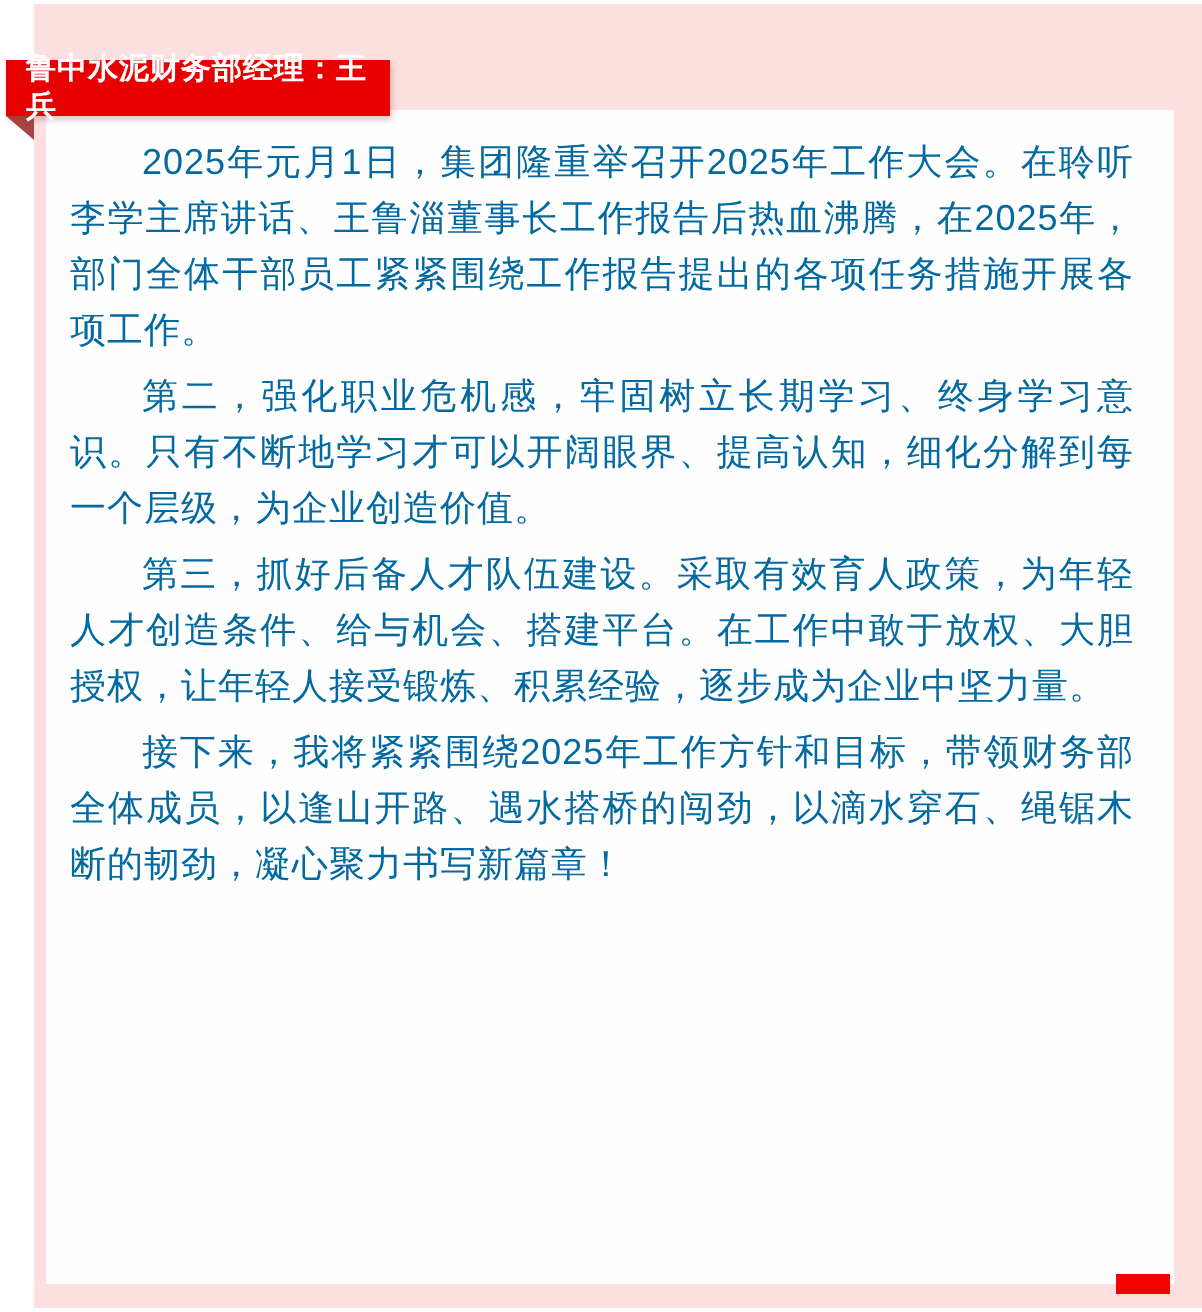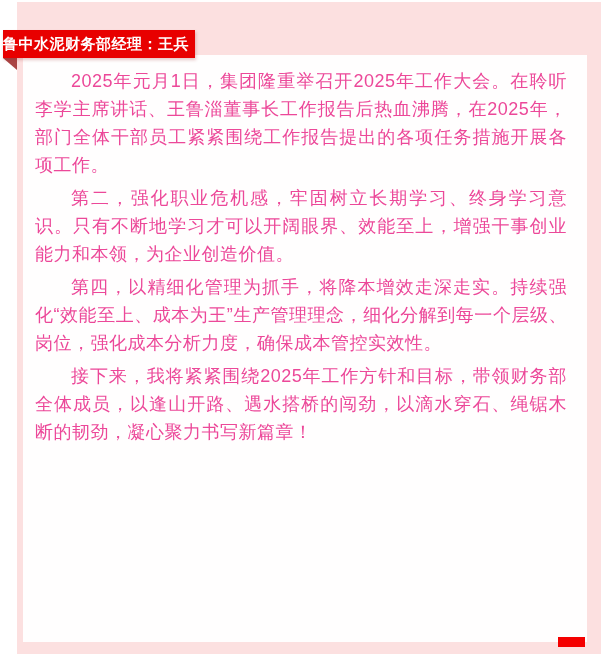--- a/index.html
+++ b/index.html
@@ -6,29 +6,29 @@
   body{font-family:"Liberation Sans","DejaVu Sans",sans-serif;background:#ffffff;}
   .page{position:relative;width:601px;height:656px;background:#ffffff;overflow:hidden;}
   .pink-panel{position:absolute;left:17px;top:2px;right:0;bottom:2px;background:#fce0e0;}
   .content-card{position:absolute;left:23px;top:55px;width:564px;height:587px;background:#fffefe;}
   .article-body{box-sizing:border-box;padding:12px 20px 6px 12px;}
   .article-body p{
     margin:0 0 5px 0;
     font-size:18px;
     line-height:28px;
     letter-spacing:0.5px;
-    color:#ec4899;
+    color:#0369a1;
     text-align:justify;
     text-indent:2em;
   }
   .ribbon{
     position:absolute;left:3px;top:30px;height:28px;width:192px;
     background:#e80000;color:#ffffff;
     display:flex;align-items:center;
-    box-sizing:border-box;padding-left:0;
+    box-sizing:border-box;padding-left:10px;
     font-size:15px;font-weight:bold;letter-spacing:0.5px;
     box-shadow:1px 2px 3px rgba(150,30,30,0.25);
     z-index:3;
   }
   .ribbon-fold{
     position:absolute;left:3px;top:58px;width:14px;height:12px;
     background:#aa4444;
     clip-path:polygon(0 0,100% 0,100% 100%);
     z-index:2;
   }
@@ -44,20 +44,20 @@
   <div class="pink-panel"></div>
 
   <div class="ribbon">
     <span>鲁中水泥财务部经理：王兵</span>
   </div>
   <div class="ribbon-fold"></div>
 
   <div class="content-card">
     <div class="article-body">
         <p>2025年元月1日，集团隆重举召开2025年工作大会。在聆听李学主席讲话、王鲁淄董事长工作报告后热血沸腾，在2025年，部门全体干部员工紧紧围绕工作报告提出的各项任务措施开展各项工作。</p>
-        <p>第二，强化职业危机感，牢固树立长期学习、终身学习意识。只有不断地学习才可以开阔眼界、效能至上，增强干事创业能力和本领，为企业创造价值。</p>
-        <p>第四，以精细化管理为抓手，将降本增效走深走实。持续强化“效能至上、成本为王”生产管理理念，细化分解到每一个层级、岗位，强化成本分析力度，确保成本管控实效性。</p>
+        <p>第二，强化职业危机感，牢固树立长期学习、终身学习意识。只有不断地学习才可以开阔眼界、提高认知，细化分解到每一个层级，为企业创造价值。</p>
+        <p>第三，抓好后备人才队伍建设。采取有效育人政策，为年轻人才创造条件、给与机会、搭建平台。在工作中敢于放权、大胆授权，让年轻人接受锻炼、积累经验，逐步成为企业中坚力量。</p>
         <p>接下来，我将紧紧围绕2025年工作方针和目标，带领财务部全体成员，以逢山开路、遇水搭桥的闯劲，以滴水穿石、绳锯木断的韧劲，凝心聚力书写新篇章！</p>
       </div>
   </div>
 
   <div class="end-marker"></div>
 </div>
 
 </body></html>

